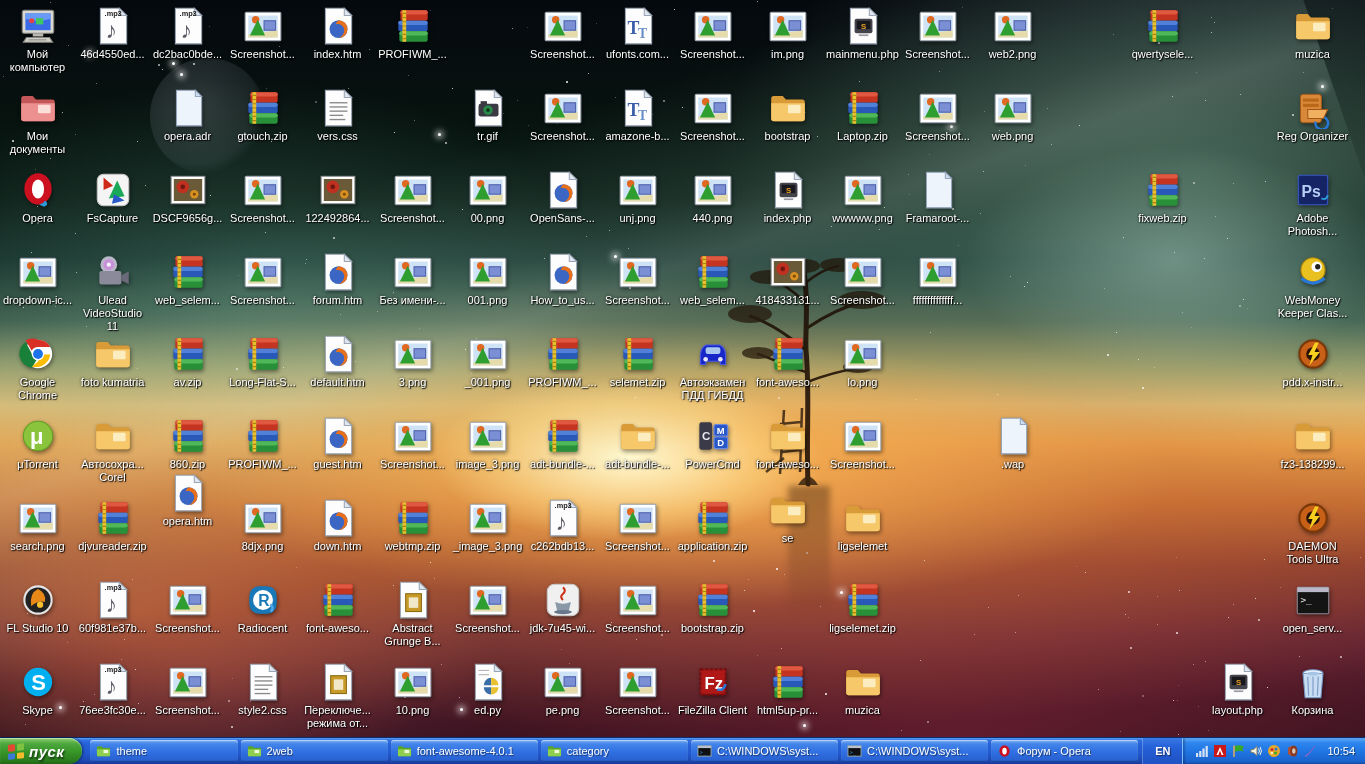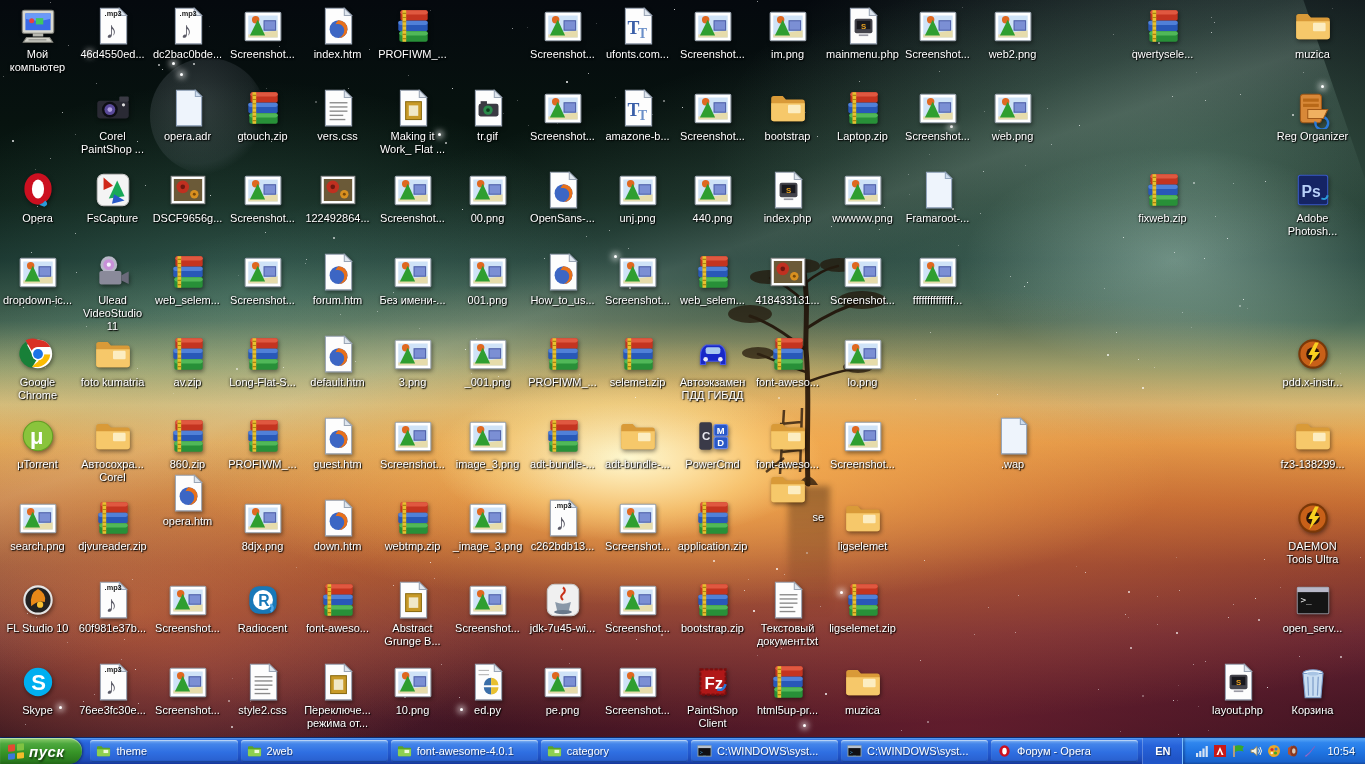--- a/index.html
+++ b/index.html
@@ -558,32 +558,29 @@
       <div class="dicon" style="left: 1276px; top: 5px;">
         <div class="img">
           <svg viewBox="0 0 40 40">
             <path d="M4 11 Q4 8.5 6.5 8.5 L15 8.5 18 12 33.5 12 Q36 12 36 14.5 L36 30 Q36 32.5 33.5 32.5 L6.5 32.5 Q4 32.5 4 30Z" fill="#d99a38"></path>
             <path d="M4 15.5 L36 15.5 36 30 Q36 32.5 33.5 32.5 L6.5 32.5 Q4 32.5 4 30Z" fill="#f6c86a"></path>
             <rect x="20" y="17" width="12" height="8" rx="1" fill="#fdf3d0" opacity=".85"></rect>
           </svg>
         </div>
         <div class="lbl">muzica</div>
       </div>
-      <div class="dicon" style="left: 76px; top: 87px;">
-        <div class="img">
-          <svg viewBox="0 0 40 40">
-            <rect x="5" y="13" width="30" height="17" rx="3" fill="#2a2a34"></rect>
-            <circle cx="17" cy="21.5" r="7.5" fill="#0e0e14"></circle>
-            <circle cx="17" cy="21.5" r="5.2" fill="#5a4a9a"></circle>
-            <circle cx="17" cy="21.5" r="2.3" fill="#b0a0e0"></circle>
-            <rect x="26" y="9" width="9" height="5" rx="1" fill="#3a3a44"></rect>
-            <circle cx="30" cy="17" r="1.5" fill="#e0e0e0"></circle>
-          </svg>
-        </div>
-        <div class="lbl">Corel PaintShop ...</div>
+      <div class="dicon" style="left: 1px; top: 87px;">
+        <div class="img">
+          <svg viewBox="0 0 40 40">
+            <path d="M4 11 Q4 8.5 6.5 8.5 L15 8.5 18 12 33.5 12 Q36 12 36 14.5 L36 30 Q36 32.5 33.5 32.5 L6.5 32.5 Q4 32.5 4 30Z" fill="#c45858"></path>
+            <path d="M4 15.5 L36 15.5 36 30 Q36 32.5 33.5 32.5 L6.5 32.5 Q4 32.5 4 30Z" fill="#ec9090"></path>
+            <rect x="20" y="17" width="12" height="8" rx="1" fill="#fde8e0" opacity=".9"></rect>
+          </svg>
+        </div>
+        <div class="lbl">Мои документы</div>
       </div>
       <div class="dicon" style="left: 151px; top: 87px;">
         <div class="img">
           <svg viewBox="0 0 40 40">
             <path d="M9 3 L27 3 33 9 33 37 9 37Z" fill="#eef4fc" stroke="#93a5bd"></path>
             <path d="M27 3 L27 9 33 9Z" fill="#cddcee" stroke="#93a5bd"></path>
           </svg>
         </div>
         <div class="lbl">opera.adr</div>
       </div>
@@ -611,31 +608,20 @@
               <line x1="12" y1="15" x2="29" y2="15"></line>
               <line x1="12" y1="19" x2="29" y2="19"></line>
               <line x1="12" y1="23" x2="29" y2="23"></line>
               <line x1="12" y1="27" x2="25" y2="27"></line>
               <line x1="12" y1="31" x2="27" y2="31"></line>
             </g>
           </svg>
         </div>
         <div class="lbl">vers.css</div>
       </div>
-      <div class="dicon" style="left: 376px; top: 87px;">
-        <div class="img">
-          <svg viewBox="0 0 40 40">
-            <path d="M8 3 L26 3 33 10 33 37 8 37Z" fill="#fdfdfd" stroke="#9aa5b5"></path>
-            <path d="M26 3 L26 10 33 10Z" fill="#dfe6ee" stroke="#9aa5b5"></path>
-            <rect x="13" y="14" width="15" height="17" fill="#c89a28" stroke="#8a6a10"></rect>
-            <rect x="16" y="17.5" width="9" height="10" fill="#f0e8c8"></rect>
-          </svg>
-        </div>
-        <div class="lbl">Making it Work_ Flat ...</div>
-      </div>
       <div class="dicon" style="left: 451px; top: 87px;">
         <div class="img">
           <svg viewBox="0 0 40 40">
             <path d="M8 3 L26 3 33 10 33 37 8 37Z" fill="#fdfdfd" stroke="#9aa5b5"></path>
             <path d="M26 3 L26 10 33 10Z" fill="#dfe6ee" stroke="#9aa5b5"></path>
             <rect x="11" y="16" width="19" height="12" rx="2" fill="#3a3a42"></rect>
             <circle cx="20" cy="22" r="4.5" fill="#2a8a4a"></circle>
             <circle cx="20" cy="22" r="1.8" fill="#0a3a1a"></circle>
             <rect x="13" y="13.5" width="6" height="3" fill="#3a3a42"></rect>
           </svg>
@@ -1086,20 +1072,31 @@
             <rect x="3" y="7" width="34" height="27" rx="1" fill="#fff" stroke="#97a1ad"></rect>
             <rect x="6" y="10" width="28" height="21" fill="#cfe3f7"></rect>
             <path d="M6 31 L34 31 34 24 6 28Z" fill="#e6dcab"></path>
             <circle cx="13" cy="14" r="3.5" fill="#e06820"></circle>
             <path d="M7.5 29 L15 14 22 29Z" fill="#2f9e30"></path>
             <rect x="21" y="15" width="11" height="9" fill="#7b8fd4" stroke="#4d5fa8"></rect>
           </svg>
         </div>
         <div class="lbl">ffffffffffffff...</div>
       </div>
+      <div class="dicon" style="left: 1276px; top: 251px;">
+        <div class="img">
+          <svg viewBox="0 0 40 40">
+            <circle cx="20" cy="18" r="11.5" fill="#e8c020" stroke="#a88408"></circle>
+            <circle cx="23.5" cy="15" r="5" fill="#fff"></circle>
+            <circle cx="24.5" cy="15" r="2.5" fill="#222"></circle>
+            <path d="M9 26 q11 9 22 0" stroke="#2878d8" stroke-width="3" fill="none"></path>
+          </svg>
+        </div>
+        <div class="lbl">WebMoney Keeper Clas...</div>
+      </div>
       <div class="dicon" style="left: 1px; top: 333px;">
         <div class="img">
           <svg viewBox="0 0 40 40">
             <circle cx="20" cy="20" r="13.5" fill="#fff"></circle>
             <path d="M20 6.5 a13.5 13.5 0 0 1 11.7 6.8 l-11.7 0 a6.8 6.8 0 0 0 -6 3.6 l-5.8 -10 A13.5 13.5 0 0 1 20 6.5Z" fill="#d93025"></path>
             <path d="M8.2 7 a13.5 13.5 0 0 0 6 24.6 l5.9 -10.1 a6.8 6.8 0 0 1 -6.1 -3.4Z" fill="#188038" transform="translate(0 1.5)"></path>
             <path d="M14.2 31.8 a13.5 13.5 0 0 0 17.5 -11.3 l-11.6 -0.2 a6.8 6.8 0 0 1 0 6.8Z" fill="#fbbc04"></path>
             <circle cx="20" cy="20" r="6" fill="#fff"></circle>
             <circle cx="20" cy="20" r="4.7" fill="#1a73e8"></circle>
           </svg>
@@ -1551,21 +1548,21 @@
             <rect x="6" y="15" width="28" height="10" rx="2" fill="#2858b8"></rect>
             <rect x="6" y="15" width="28" height="4" rx="2" fill="#5080d8"></rect>
             <rect x="7" y="25" width="27" height="10" rx="2" fill="#289038"></rect>
             <rect x="7" y="25" width="27" height="4" rx="2" fill="#50b858"></rect>
             <rect x="10" y="5" width="3.5" height="30" fill="#e8c030"></rect>
             <path d="M10 8 h3.5 M10 12 h3.5 M10 16 h3.5 M10 20 h3.5 M10 24 h3.5 M10 28 h3.5 M10 32 h3.5" stroke="#a88410" stroke-width="1"></path>
           </svg>
         </div>
         <div class="lbl">application.zip</div>
       </div>
-      <div class="dicon" style="left: 751px; top: 468px; text-align: right;">
+      <div class="dicon" style="left: 751px; top: 489px;">
         <div class="img">
           <svg viewBox="0 0 40 40">
             <path d="M4 11 Q4 8.5 6.5 8.5 L15 8.5 18 12 33.5 12 Q36 12 36 14.5 L36 30 Q36 32.5 33.5 32.5 L6.5 32.5 Q4 32.5 4 30Z" fill="#d99a38"></path>
             <path d="M4 15.5 L36 15.5 36 30 Q36 32.5 33.5 32.5 L6.5 32.5 Q4 32.5 4 30Z" fill="#f6c86a"></path>
             <rect x="20" y="17" width="12" height="8" rx="1" fill="#fdf3d0" opacity=".85"></rect>
           </svg>
         </div>
         <div class="lbl">se</div>
       </div>
       <div class="dicon" style="left: 826px; top: 497px;">
@@ -1705,108 +1702,92 @@
             <rect x="6" y="15" width="28" height="10" rx="2" fill="#2858b8"></rect>
             <rect x="6" y="15" width="28" height="4" rx="2" fill="#5080d8"></rect>
             <rect x="7" y="25" width="27" height="10" rx="2" fill="#289038"></rect>
             <rect x="7" y="25" width="27" height="4" rx="2" fill="#50b858"></rect>
             <rect x="10" y="5" width="3.5" height="30" fill="#e8c030"></rect>
             <path d="M10 8 h3.5 M10 12 h3.5 M10 16 h3.5 M10 20 h3.5 M10 24 h3.5 M10 28 h3.5 M10 32 h3.5" stroke="#a88410" stroke-width="1"></path>
           </svg>
         </div>
         <div class="lbl">bootstrap.zip</div>
       </div>
-      <div class="dicon" style="left: 751px; top: 579px;">
+      <div class="dicon" style="left: 826px; top: 579px;">
+        <div class="img">
+          <svg viewBox="0 0 40 40">
+            <rect x="8" y="5" width="26" height="10" rx="2" fill="#c43420"></rect>
+            <rect x="8" y="5" width="26" height="4" rx="2" fill="#e05840"></rect>
+            <rect x="6" y="15" width="28" height="10" rx="2" fill="#2858b8"></rect>
+            <rect x="6" y="15" width="28" height="4" rx="2" fill="#5080d8"></rect>
+            <rect x="7" y="25" width="27" height="10" rx="2" fill="#289038"></rect>
+            <rect x="7" y="25" width="27" height="4" rx="2" fill="#50b858"></rect>
+            <rect x="10" y="5" width="3.5" height="30" fill="#e8c030"></rect>
+            <path d="M10 8 h3.5 M10 12 h3.5 M10 16 h3.5 M10 20 h3.5 M10 24 h3.5 M10 28 h3.5 M10 32 h3.5" stroke="#a88410" stroke-width="1"></path>
+          </svg>
+        </div>
+        <div class="lbl">ligselemet.zip</div>
+      </div>
+      <div class="dicon" style="left: 1276px; top: 579px;">
+        <div class="img">
+          <svg viewBox="0 0 40 40">
+            <rect x="5" y="8" width="30" height="25" rx="1" fill="#141414" stroke="#8a8a94"></rect>
+            <rect x="5" y="8" width="30" height="4.5" fill="#b8b8c8"></rect>
+            <text x="8" y="23" font-size="9" fill="#e8e8e8" font-family="monospace">&gt;_</text>
+          </svg>
+        </div>
+        <div class="lbl">open_serv...</div>
+      </div>
+      <div class="dicon" style="left: 1px; top: 661px;">
+        <div class="img">
+          <svg viewBox="0 0 40 40">
+            <circle cx="20" cy="20" r="13.5" fill="#00aff0"></circle>
+            <text x="13.5" y="27.5" font-size="21" font-weight="bold" fill="#fff" font-family="sans-serif">S</text>
+          </svg>
+        </div>
+        <div class="lbl">Skype</div>
+      </div>
+      <div class="dicon" style="left: 76px; top: 661px;">
+        <div class="img">
+          <svg viewBox="0 0 40 40">
+            <path d="M8 3 L26 3 33 10 33 37 8 37Z" fill="#fdfdfd" stroke="#9aa5b5"></path>
+            <path d="M26 3 L26 10 33 10Z" fill="#dfe6ee" stroke="#9aa5b5"></path>
+            <text x="12" y="10" font-size="7" font-weight="bold" fill="#1a1a1a" font-family="sans-serif">.mp3</text>
+            <text x="13" y="31" font-size="22" fill="#5a5a66" font-family="serif">♪</text>
+          </svg>
+        </div>
+        <div class="lbl">76ee3fc30e...</div>
+      </div>
+      <div class="dicon" style="left: 151px; top: 661px;">
+        <div class="img">
+          <svg viewBox="0 0 40 40">
+            <rect x="3" y="7" width="34" height="27" rx="1" fill="#fff" stroke="#97a1ad"></rect>
+            <rect x="6" y="10" width="28" height="21" fill="#cfe3f7"></rect>
+            <path d="M6 31 L34 31 34 24 6 28Z" fill="#e6dcab"></path>
+            <circle cx="13" cy="14" r="3.5" fill="#e06820"></circle>
+            <path d="M7.5 29 L15 14 22 29Z" fill="#2f9e30"></path>
+            <rect x="21" y="15" width="11" height="9" fill="#7b8fd4" stroke="#4d5fa8"></rect>
+          </svg>
+        </div>
+        <div class="lbl">Screenshot...</div>
+      </div>
+      <div class="dicon" style="left: 226px; top: 661px;">
         <div class="img">
           <svg viewBox="0 0 40 40">
             <path d="M8 3 L26 3 33 10 33 37 8 37Z" fill="#fdfdfd" stroke="#9aa5b5"></path>
             <path d="M26 3 L26 10 33 10Z" fill="#dfe6ee" stroke="#9aa5b5"></path>
             <g stroke="#8a8a8a" stroke-width="1.3">
               <line x1="12" y1="15" x2="29" y2="15"></line>
               <line x1="12" y1="19" x2="29" y2="19"></line>
               <line x1="12" y1="23" x2="29" y2="23"></line>
               <line x1="12" y1="27" x2="25" y2="27"></line>
               <line x1="12" y1="31" x2="27" y2="31"></line>
             </g>
           </svg>
         </div>
-        <div class="lbl">Текстовый документ.txt</div>
-      </div>
-      <div class="dicon" style="left: 826px; top: 579px;">
-        <div class="img">
-          <svg viewBox="0 0 40 40">
-            <rect x="8" y="5" width="26" height="10" rx="2" fill="#c43420"></rect>
-            <rect x="8" y="5" width="26" height="4" rx="2" fill="#e05840"></rect>
-            <rect x="6" y="15" width="28" height="10" rx="2" fill="#2858b8"></rect>
-            <rect x="6" y="15" width="28" height="4" rx="2" fill="#5080d8"></rect>
-            <rect x="7" y="25" width="27" height="10" rx="2" fill="#289038"></rect>
-            <rect x="7" y="25" width="27" height="4" rx="2" fill="#50b858"></rect>
-            <rect x="10" y="5" width="3.5" height="30" fill="#e8c030"></rect>
-            <path d="M10 8 h3.5 M10 12 h3.5 M10 16 h3.5 M10 20 h3.5 M10 24 h3.5 M10 28 h3.5 M10 32 h3.5" stroke="#a88410" stroke-width="1"></path>
-          </svg>
-        </div>
-        <div class="lbl">ligselemet.zip</div>
-      </div>
-      <div class="dicon" style="left: 1276px; top: 579px;">
-        <div class="img">
-          <svg viewBox="0 0 40 40">
-            <rect x="5" y="8" width="30" height="25" rx="1" fill="#141414" stroke="#8a8a94"></rect>
-            <rect x="5" y="8" width="30" height="4.5" fill="#b8b8c8"></rect>
-            <text x="8" y="23" font-size="9" fill="#e8e8e8" font-family="monospace">&gt;_</text>
-          </svg>
-        </div>
-        <div class="lbl">open_serv...</div>
-      </div>
-      <div class="dicon" style="left: 1px; top: 661px;">
-        <div class="img">
-          <svg viewBox="0 0 40 40">
-            <circle cx="20" cy="20" r="13.5" fill="#00aff0"></circle>
-            <text x="13.5" y="27.5" font-size="21" font-weight="bold" fill="#fff" font-family="sans-serif">S</text>
-          </svg>
-        </div>
-        <div class="lbl">Skype</div>
-      </div>
-      <div class="dicon" style="left: 76px; top: 661px;">
-        <div class="img">
-          <svg viewBox="0 0 40 40">
-            <path d="M8 3 L26 3 33 10 33 37 8 37Z" fill="#fdfdfd" stroke="#9aa5b5"></path>
-            <path d="M26 3 L26 10 33 10Z" fill="#dfe6ee" stroke="#9aa5b5"></path>
-            <text x="12" y="10" font-size="7" font-weight="bold" fill="#1a1a1a" font-family="sans-serif">.mp3</text>
-            <text x="13" y="31" font-size="22" fill="#5a5a66" font-family="serif">♪</text>
-          </svg>
-        </div>
-        <div class="lbl">76ee3fc30e...</div>
-      </div>
-      <div class="dicon" style="left: 151px; top: 661px;">
-        <div class="img">
-          <svg viewBox="0 0 40 40">
-            <rect x="3" y="7" width="34" height="27" rx="1" fill="#fff" stroke="#97a1ad"></rect>
-            <rect x="6" y="10" width="28" height="21" fill="#cfe3f7"></rect>
-            <path d="M6 31 L34 31 34 24 6 28Z" fill="#e6dcab"></path>
-            <circle cx="13" cy="14" r="3.5" fill="#e06820"></circle>
-            <path d="M7.5 29 L15 14 22 29Z" fill="#2f9e30"></path>
-            <rect x="21" y="15" width="11" height="9" fill="#7b8fd4" stroke="#4d5fa8"></rect>
-          </svg>
-        </div>
-        <div class="lbl">Screenshot...</div>
-      </div>
-      <div class="dicon" style="left: 226px; top: 661px;">
-        <div class="img">
-          <svg viewBox="0 0 40 40">
-            <path d="M8 3 L26 3 33 10 33 37 8 37Z" fill="#fdfdfd" stroke="#9aa5b5"></path>
-            <path d="M26 3 L26 10 33 10Z" fill="#dfe6ee" stroke="#9aa5b5"></path>
-            <g stroke="#8a8a8a" stroke-width="1.3">
-              <line x1="12" y1="15" x2="29" y2="15"></line>
-              <line x1="12" y1="19" x2="29" y2="19"></line>
-              <line x1="12" y1="23" x2="29" y2="23"></line>
-              <line x1="12" y1="27" x2="25" y2="27"></line>
-              <line x1="12" y1="31" x2="27" y2="31"></line>
-            </g>
-          </svg>
-        </div>
         <div class="lbl">style2.css</div>
       </div>
       <div class="dicon" style="left: 301px; top: 661px;">
         <div class="img">
           <svg viewBox="0 0 40 40">
             <path d="M8 3 L26 3 33 10 33 37 8 37Z" fill="#fdfdfd" stroke="#9aa5b5"></path>
             <path d="M26 3 L26 10 33 10Z" fill="#dfe6ee" stroke="#9aa5b5"></path>
             <rect x="13" y="14" width="15" height="17" fill="#c89a28" stroke="#8a6a10"></rect>
             <rect x="16" y="17.5" width="9" height="10" fill="#f0e8c8"></rect>
           </svg>
@@ -1868,21 +1849,21 @@
         <div class="lbl">Screenshot...</div>
       </div>
       <div class="dicon" style="left: 676px; top: 661px;">
         <div class="img">
           <svg viewBox="0 0 40 40">
             <rect x="8" y="8" width="24" height="24" fill="#b01818" stroke="#7a0e0e" stroke-width="2" stroke-dasharray="3 1.5"></rect>
             <text x="12" y="27" font-size="16" font-weight="bold" fill="#fff" font-family="sans-serif">Fz</text>
             <path d="M24 27 q6 2 8 -5" stroke="#2878d8" stroke-width="2.4" fill="none"></path>
           </svg>
         </div>
-        <div class="lbl">PaintShop Client</div>
+        <div class="lbl">FileZilla Client</div>
       </div>
       <div class="dicon" style="left: 751px; top: 661px;">
         <div class="img">
           <svg viewBox="0 0 40 40">
             <rect x="8" y="5" width="26" height="10" rx="2" fill="#c43420"></rect>
             <rect x="8" y="5" width="26" height="4" rx="2" fill="#e05840"></rect>
             <rect x="6" y="15" width="28" height="10" rx="2" fill="#2858b8"></rect>
             <rect x="6" y="15" width="28" height="4" rx="2" fill="#5080d8"></rect>
             <rect x="7" y="25" width="27" height="10" rx="2" fill="#289038"></rect>
             <rect x="7" y="25" width="27" height="4" rx="2" fill="#50b858"></rect>

